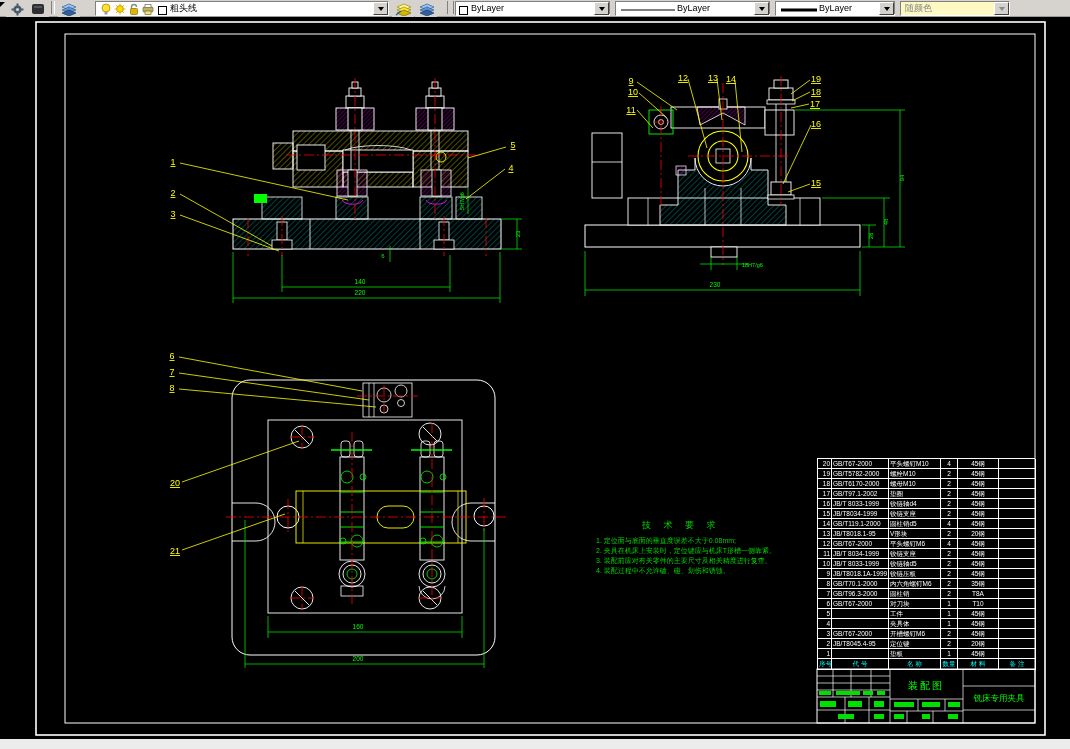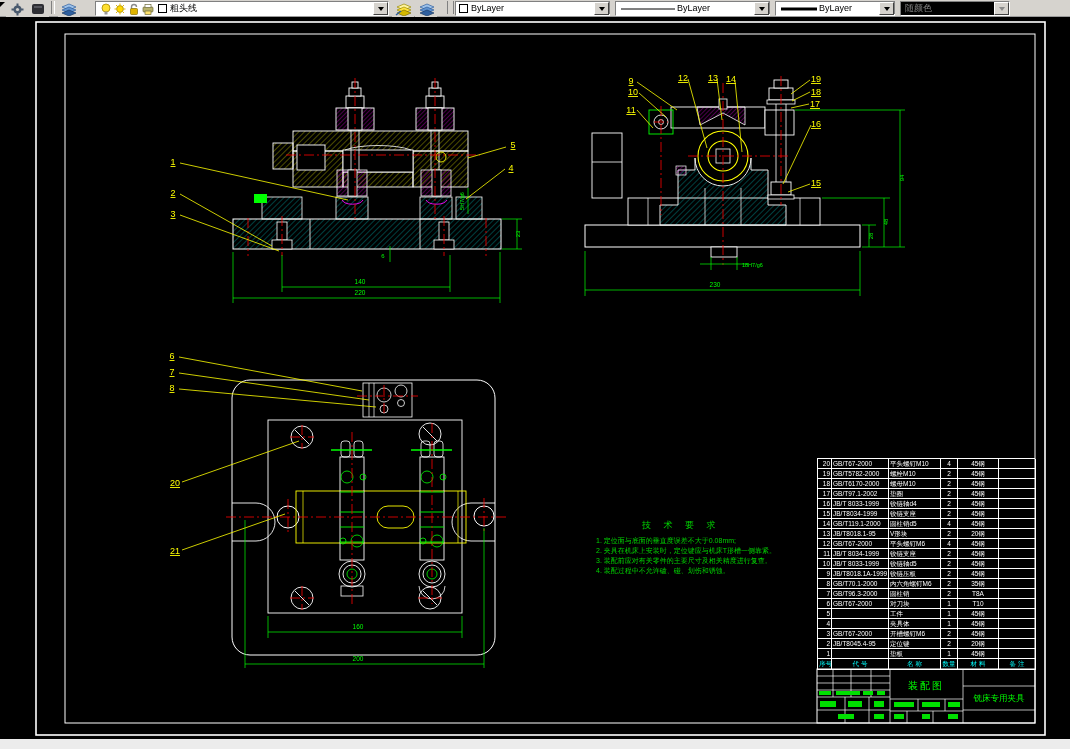--- a/index.html
+++ b/index.html
@@ -8,22 +8,22 @@
   
   #toolbar{position:absolute;left:0;top:0;width:1070px;height:16px;background:#d6d3ce;
     border-bottom:1px solid #9a9a9a;z-index:30;}
   .tb-btn{position:absolute;top:1px;width:20px;height:14px;display:flex;align-items:center;
     justify-content:center;border:1px solid #d6d3ce;}
   .tb-sep{position:absolute;top:1px;width:2px;height:13px;border-left:1px solid #808080;
     border-right:1px solid #fff;}
   .tb-sep2{position:absolute;top:1px;width:5px;height:13px;
     border-left:1px solid #808080;border-right:1px solid #808080;}
   .combo{position:absolute;top:1px;height:13px;background:#fff;border:1px solid;
-    border-color:#808080 #fff #fff #808080;display:flex;align-items:center;}
-  .combo.disabled{background:#000000;}
+    border-color:#808080 #fff #fff #808080;display:flex;align-items:flex-end;}
+  .combo.disabled{background:#fef9c3;}
   .combo .lbl{font-size:9px;color:#000;white-space:nowrap;line-height:13px;}
   .combo.disabled .lbl{color:#848484;}
   .combo .arrowbtn{position:absolute;right:0;top:0;width:13px;height:11px;background:#d6d3ce;
     border:1px solid;border-color:#fff #404040 #404040 #fff;display:flex;align-items:center;
     justify-content:center;}
   .varrow{width:0;height:0;border-left:3px solid transparent;border-right:3px solid transparent;
     border-top:4px solid #000;}
   .combo.disabled .varrow{border-top-color:#8a8a8a;}
   .overflow-arrow{position:absolute;left:0;top:2px;width:0;height:0;
     border-top:5px solid #000;border-right:5px solid transparent;}

